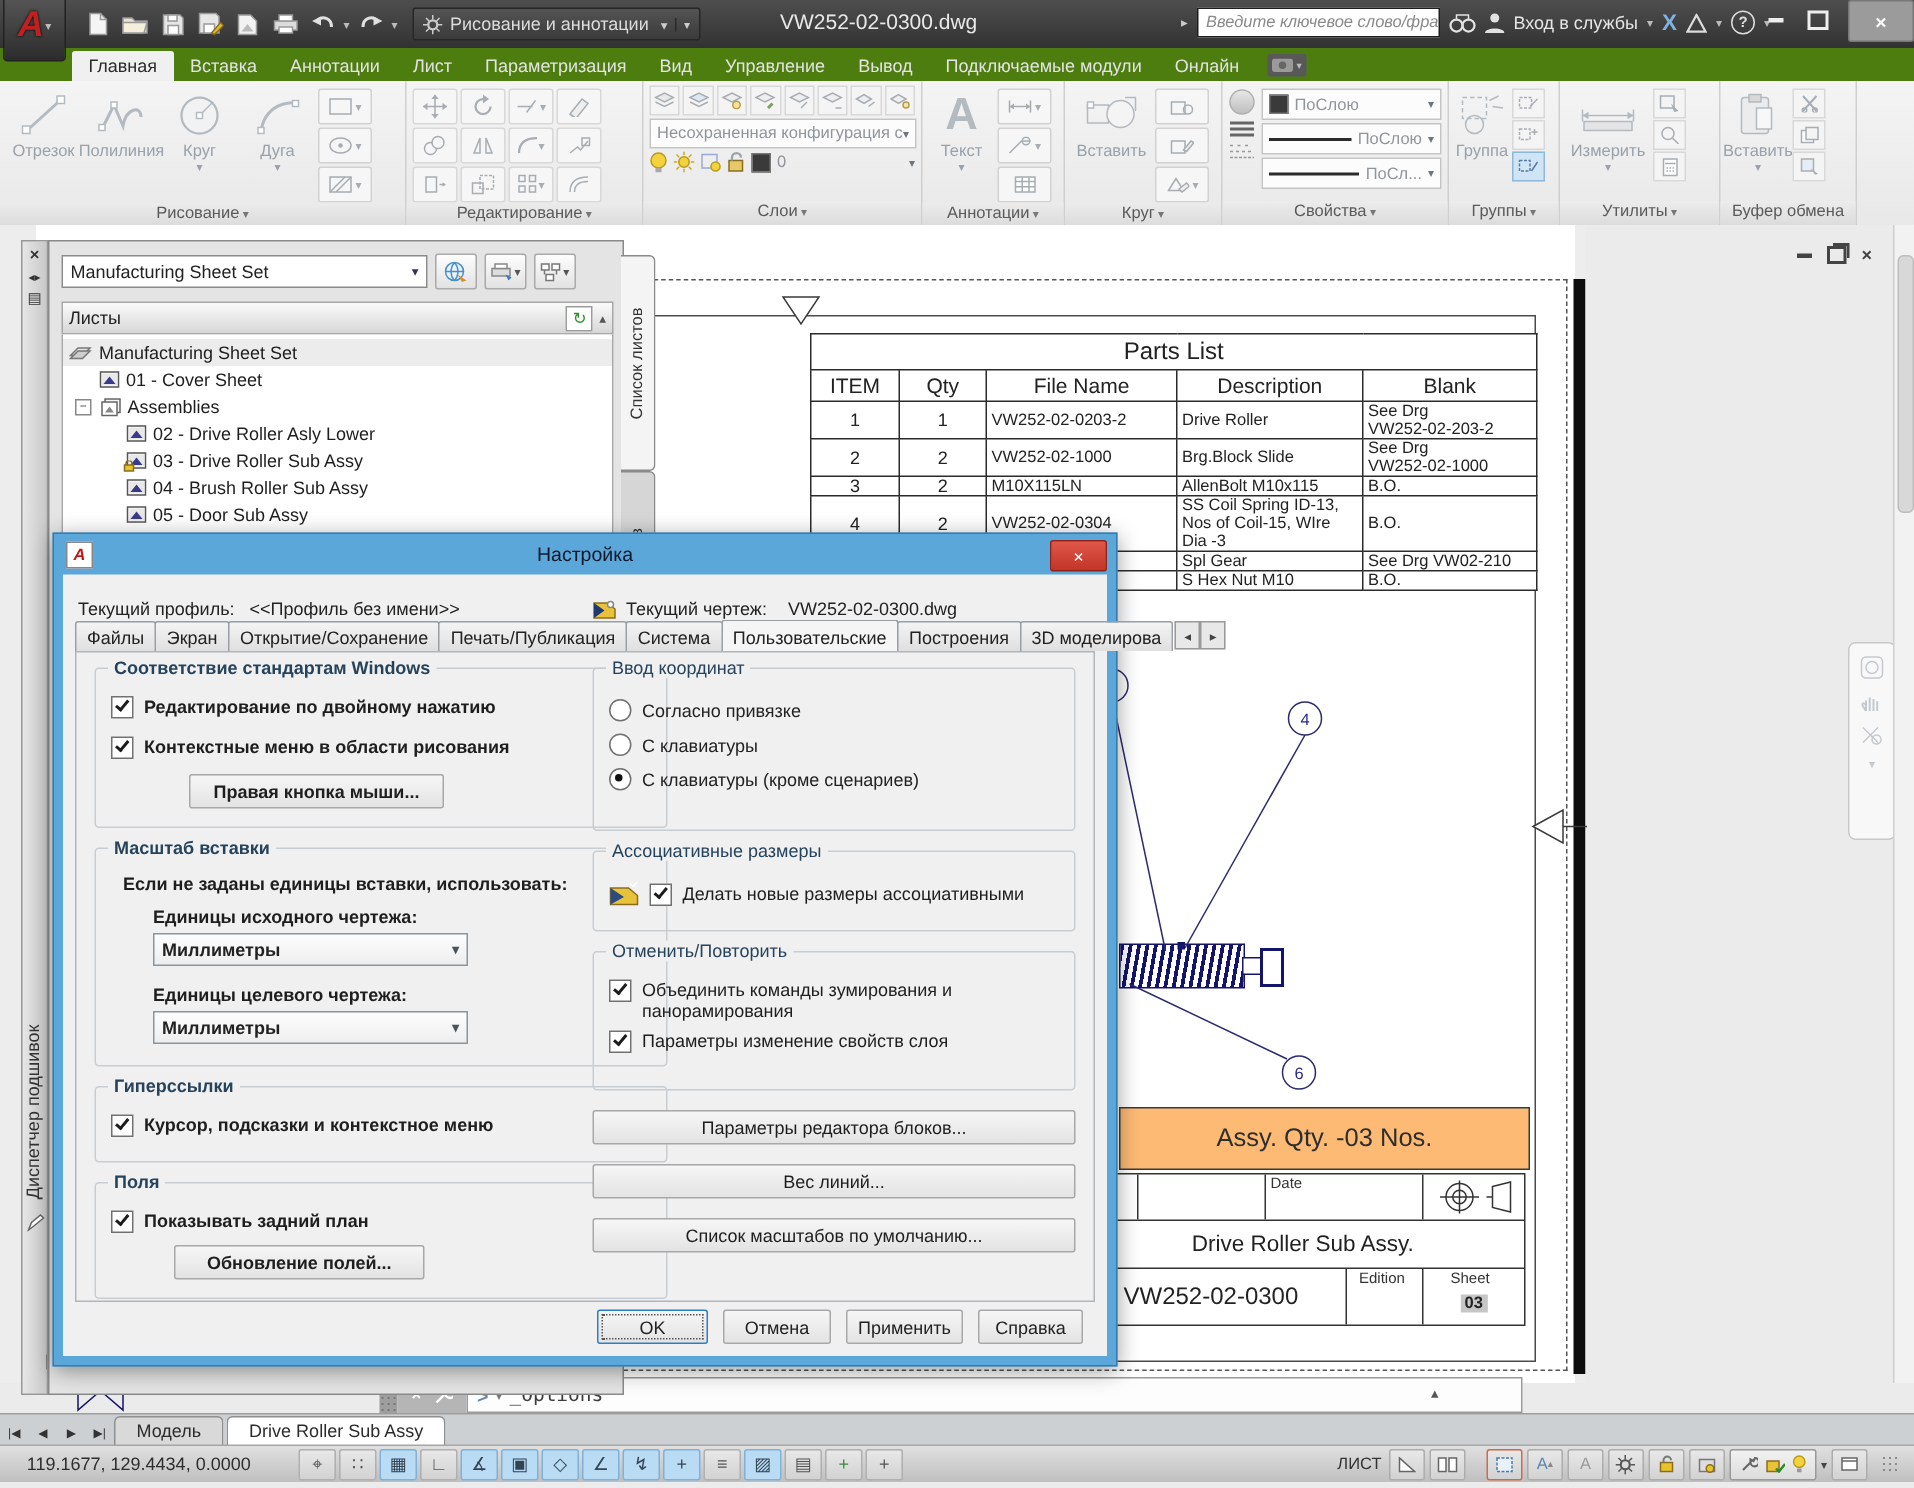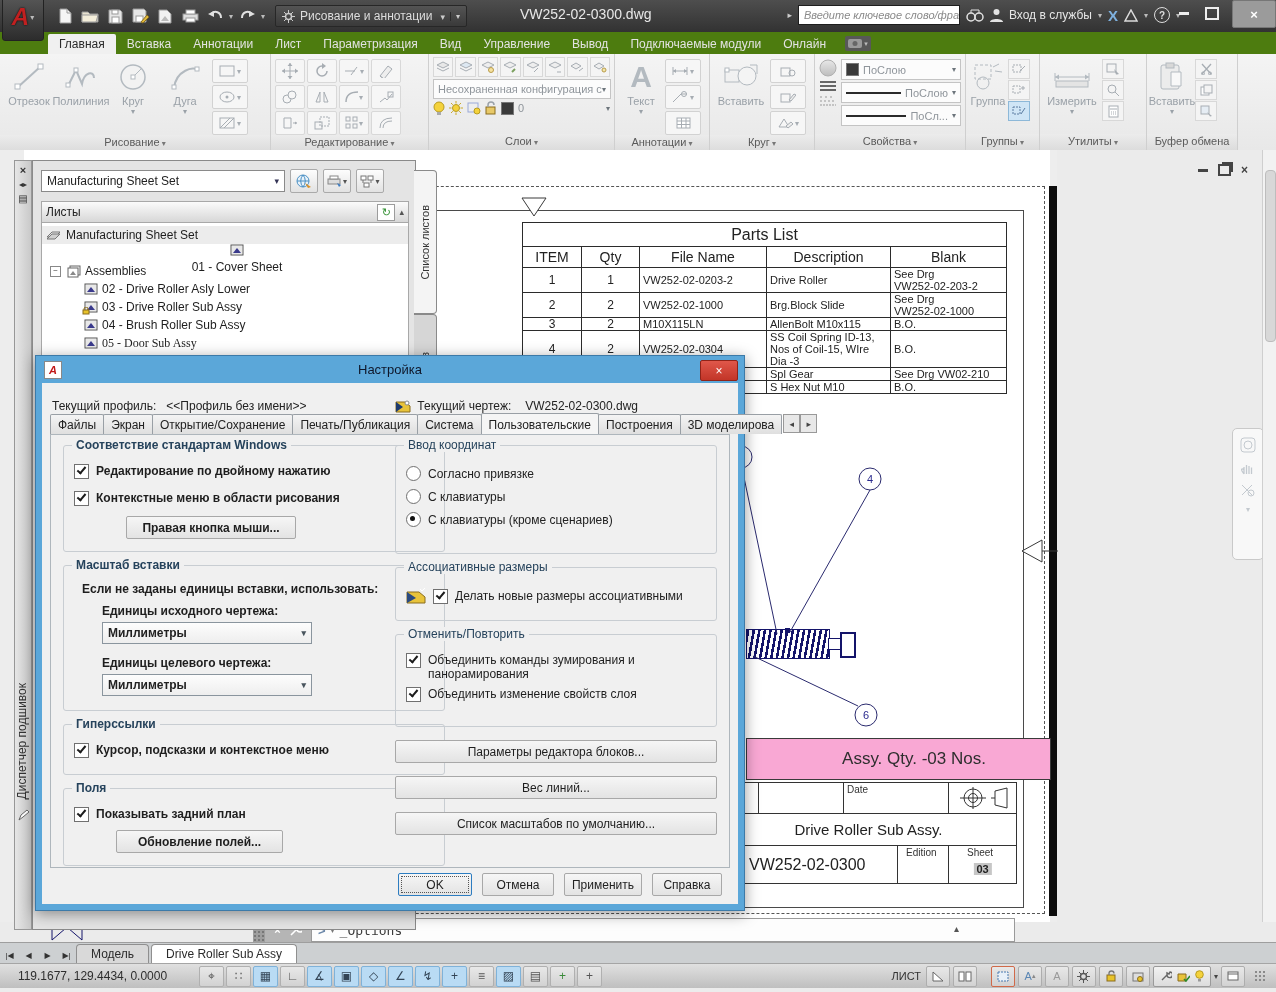--- a/index.html
+++ b/index.html
@@ -52,31 +52,31 @@
   .paper{left:24px;top:150px;width:1026px;height:772px;background:#fff;}
   .blackbar{left:1049px;top:186px;width:8px;height:730px;background:#0d0d0d;}
   .dashframe{left:40px;top:186px;width:1003px;height:726px;border:1px dashed #555;}
   .innerframe{left:46px;top:210px;width:976px;height:696px;border:1px solid #4a4a4a;}
   .blkbar2{left:24px;top:903px;width:66px;height:10px;background:#111;}
   .docwin{left:1198px;top:163px;display:flex;gap:10px;color:#444;align-items:center;}
   .navbar{left:1232px;top:428px;width:30px;height:122px;background:rgba(252,252,252,.72);border:1px solid #c9c9c9;border-radius:5px;display:flex;flex-direction:column;align-items:center;gap:8px;padding-top:8px;color:#c3c9cf;font-size:13px;}
   .vscroll{left:1262px;top:150px;width:14px;height:772px;background:#f2f2f2;border-left:1px solid #cfcfcf;}
   .vthumb{position:absolute;left:2px;top:20px;width:9px;height:170px;background:#d8d8d8;border:1px solid #bdbdbd;border-radius:4px;}
   
-  .parts{left:522px;top:222px;border-collapse:collapse;table-layout:fixed;background:#fff;}
+  .parts{left:540px;top:222px;border-collapse:collapse;table-layout:fixed;background:#fff;}
   .parts td,.parts th{border:1px solid #2b2b2b;font-weight:normal;padding:0 3px;overflow:hidden;white-space:pre-line;line-height:12px;}
   .parts .ptitle{font-size:16px;text-align:center;height:23px;line-height:16px;}
   .parts th{font-size:14px;height:20px;text-align:center;}
   .parts td{font-size:11px;vertical-align:middle;}
   .parts td.c{text-align:center;font-size:12px;}
   
   .coil{left:746px;top:629px;width:82px;height:28px;background:repeating-linear-gradient(100deg,#14146a 0 2.5px,#ffffff 2.5px 5.5px);border:1px solid #14146a;}
   .bolt-shaft{left:828px;top:638px;width:12px;height:10px;border:1.5px solid #14146a;background:#fff;}
   .bolt-head{left:840px;top:632px;width:12px;height:22px;border:2px solid #14146a;background:#fff;}
-  .assybox{left:746px;top:738px;width:272px;height:40px;border:1px solid #3a3a3a;display:flex;align-items:center;justify-content:center;font-size:17px;color:#2e2e2e;background:#f9a8d4;padding-left:31px;}
+  .assybox{left:746px;top:738px;width:272px;height:40px;border:1px solid #3a3a3a;display:flex;align-items:center;justify-content:center;font-size:17px;color:#2e2e2e;background:#fdba74;}
   .tblock{left:720px;top:782px;width:297px;background:#fff;border:1px solid #333;box-sizing:border-box;}
   .tbrow{display:flex;border-bottom:1px solid #333;}
   .tbrow:last-child{border-bottom:none;}
   .tbc{border-right:1px solid #333;box-sizing:border-box;position:relative;}
   .tbc:last-child{border-right:none;}
   .tlbl{position:absolute;left:3px;top:1px;font-size:10px;color:#333;}
   .sheetval{position:absolute;left:50%;top:17px;transform:translateX(-50%);background:#c6c6c6;padding:0 3px;font-size:11px;font-weight:bold;}
   
   .palette{left:14px;top:160px;width:412px;height:770px;z-index:10;}
   .pal-strip{position:absolute;left:0;top:0;width:18px;height:770px;background:linear-gradient(90deg,#e6e6e6,#c9c9c9);border:1px solid #979797;box-sizing:border-box;display:flex;flex-direction:column;align-items:center;padding-top:3px;color:#333;}
@@ -955,21 +955,21 @@
         </span>
       </div>
       <div class="tree">
         <div class="titem" style="padding-left:4px;background:#ececec;">
           <svg class="ti" width="16" height="12">
               <path d="M1 8l5-5h8l-5 5z" fill="#e6e6e6" stroke="#777"></path>
               <path d="M1 10l5-5h8l-5 5z" fill="#cfcfcf" stroke="#777"></path>
             </svg>
           <span>Manufacturing Sheet Set</span>
         </div>
-        <div class="titem" style="padding-left:24px;flex-direction:column;">
+        <div class="titem" style="padding-left:24px;">
           <svg class="ti" width="14" height="12">
               <rect x="1" y="1" width="12" height="10" fill="#fff" stroke="#555"></rect>
               <rect x="2" y="2" width="10" height="8" fill="#e8e8e8"></rect>
               <path d="M3 9l4-5 4 5z" fill="#3a3a8c"></path>
             </svg>
           <span>01 - Cover Sheet</span>
         </div>
         <div class="titem" style="padding-left:8px;">
           <span class="texp">−</span>
           <svg class="ti" width="15" height="13">
@@ -1002,21 +1002,21 @@
           <span>03 - Drive Roller Sub Assy</span>
         </div>
         <div class="titem" style="padding-left:42px;">
           <svg class="ti" width="14" height="12">
               <rect x="1" y="1" width="12" height="10" fill="#fff" stroke="#555"></rect>
               <rect x="2" y="2" width="10" height="8" fill="#e8e8e8"></rect>
               <path d="M3 9l4-5 4 5z" fill="#3a3a8c"></path>
             </svg>
           <span>04 - Brush Roller Sub Assy</span>
         </div>
-        <div class="titem" style="padding-left:42px;font-family:Liberation Serif, serif;">
+        <div class="titem" style="padding-left:42px;">
           <svg class="ti" width="14" height="12">
               <rect x="1" y="1" width="12" height="10" fill="#fff" stroke="#555"></rect>
               <rect x="2" y="2" width="10" height="8" fill="#e8e8e8"></rect>
               <path d="M3 9l4-5 4 5z" fill="#3a3a8c"></path>
             </svg>
           <span>05 - Door Sub Assy</span>
         </div>
       </div>
     </div>
     <div class="pal-tab" style="left:400px;top:10px;height:142px;">
@@ -1136,21 +1136,21 @@
             </div>
           </div>
           <div class="group">
             <span class="gtitle">Отменить/Повторить</span>
             <div class="cbrow" style="width:250px;">
                 <span class="cbox checked"></span>
                 <span>Объединить команды зумирования и панорамирования</span>
               </div>
             <div class="cbrow" style="margin-bottom:14px;">
                 <span class="cbox checked"></span>
-                <span>Объединить изменение свойств слоя</span>
+                <span>Параметры изменение свойств слоя</span>
               </div>
           </div>
           <div class="wbutton">Параметры редактора блоков...</div>
           <div class="wbutton">Вес линий...</div>
           <div class="wbutton">Список масштабов по умолчанию...</div>
         </div>
       </div>
       <div class="dlg-footer">
         <span class="fbtn primary" style="width:72px;">OK</span>
         <span class="fbtn" style="width:70px;">Отмена</span>

